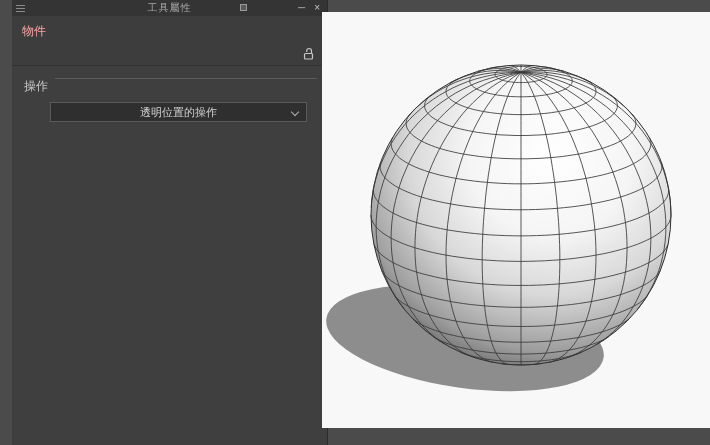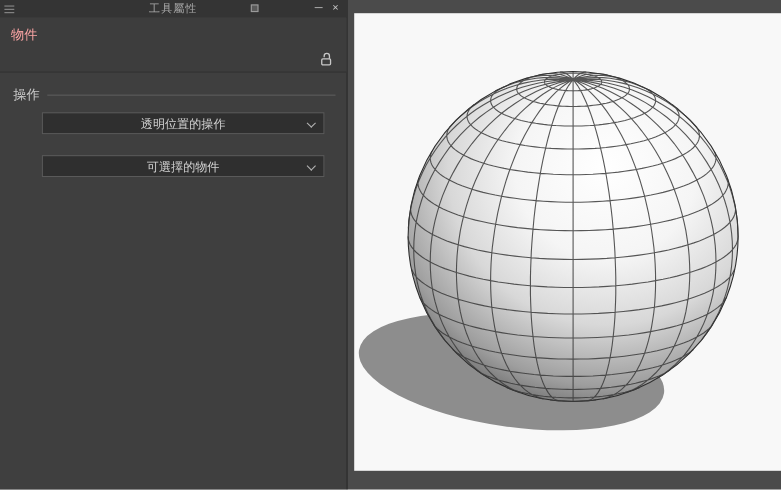--- a/index.html
+++ b/index.html
@@ -6,21 +6,21 @@
   html,body { width:710px; height:445px; }
   body {
     position:relative;
     background:#4b4b4b;
     font-family:"Liberation Sans", sans-serif;
     overflow:hidden;
   }
 
   
   .panel {
-    position:absolute; left:0; top:0;
+    position:absolute; left:12px; top:0;
     width:316px; height:445px;
     background:#3f3f3f;
     border-right:1px solid #2b2b2b;
   }
   .titlebar {
     position:relative; height:16px;
     background:#343434;
     display:flex; align-items:center; justify-content:center;
   }
   .titlebar .title { font-size:10px; color:#a9a9a9; letter-spacing:1px; }
@@ -44,21 +44,21 @@
     position:relative;
     height:50px;
     padding:7px 10px 0 10px;
     border-bottom:1px solid #323232;
     background:#3d3d3d;
   }
   .tool-name { font-size:12px; color:#fca5a5; }
   .lock { position:absolute; right:11px; bottom:4px; width:14px; height:14px; }
 
   .section-head {
-    display:flex; align-items:center;
+    display:flex; 
     margin:12px 10px 0 12px;
   }
   .section-label { font-size:12px; color:#c9c9c9; white-space:nowrap; }
   .section-rule { flex:1; height:1px; background:#5d5d5d; margin-left:7px; }
 
   .dropdowns {
     margin:7px 20px 0 38px;
     display:flex; flex-direction:column; gap:19px;
   }
   .dropdown {
@@ -110,24 +110,20 @@
   <div class="section-head">
     <span class="section-label">操作</span>
     <span class="section-rule"></span>
   </div>
 
   <div class="dropdowns">
     <div class="dropdown">
       <span>透明位置的操作</span>
       <span class="chev"></span>
     </div>
-    <div class="dropdown">
-      <span>可選擇的物件</span>
-      <span class="chev"></span>
-    </div>
   </div>
 </div>
 
 <div class="canvas">
   <svg id="sphere-svg" width="388" height="416" viewBox="0 0 388 416">
     <defs>
       <radialGradient id="shade" cx="0.60" cy="0.29" r="0.92">
         <stop offset="0" stop-color="#ffffff"></stop>
         <stop offset="0.30" stop-color="#f5f5f5"></stop>
         <stop offset="0.52" stop-color="#d8d8d8"></stop>

